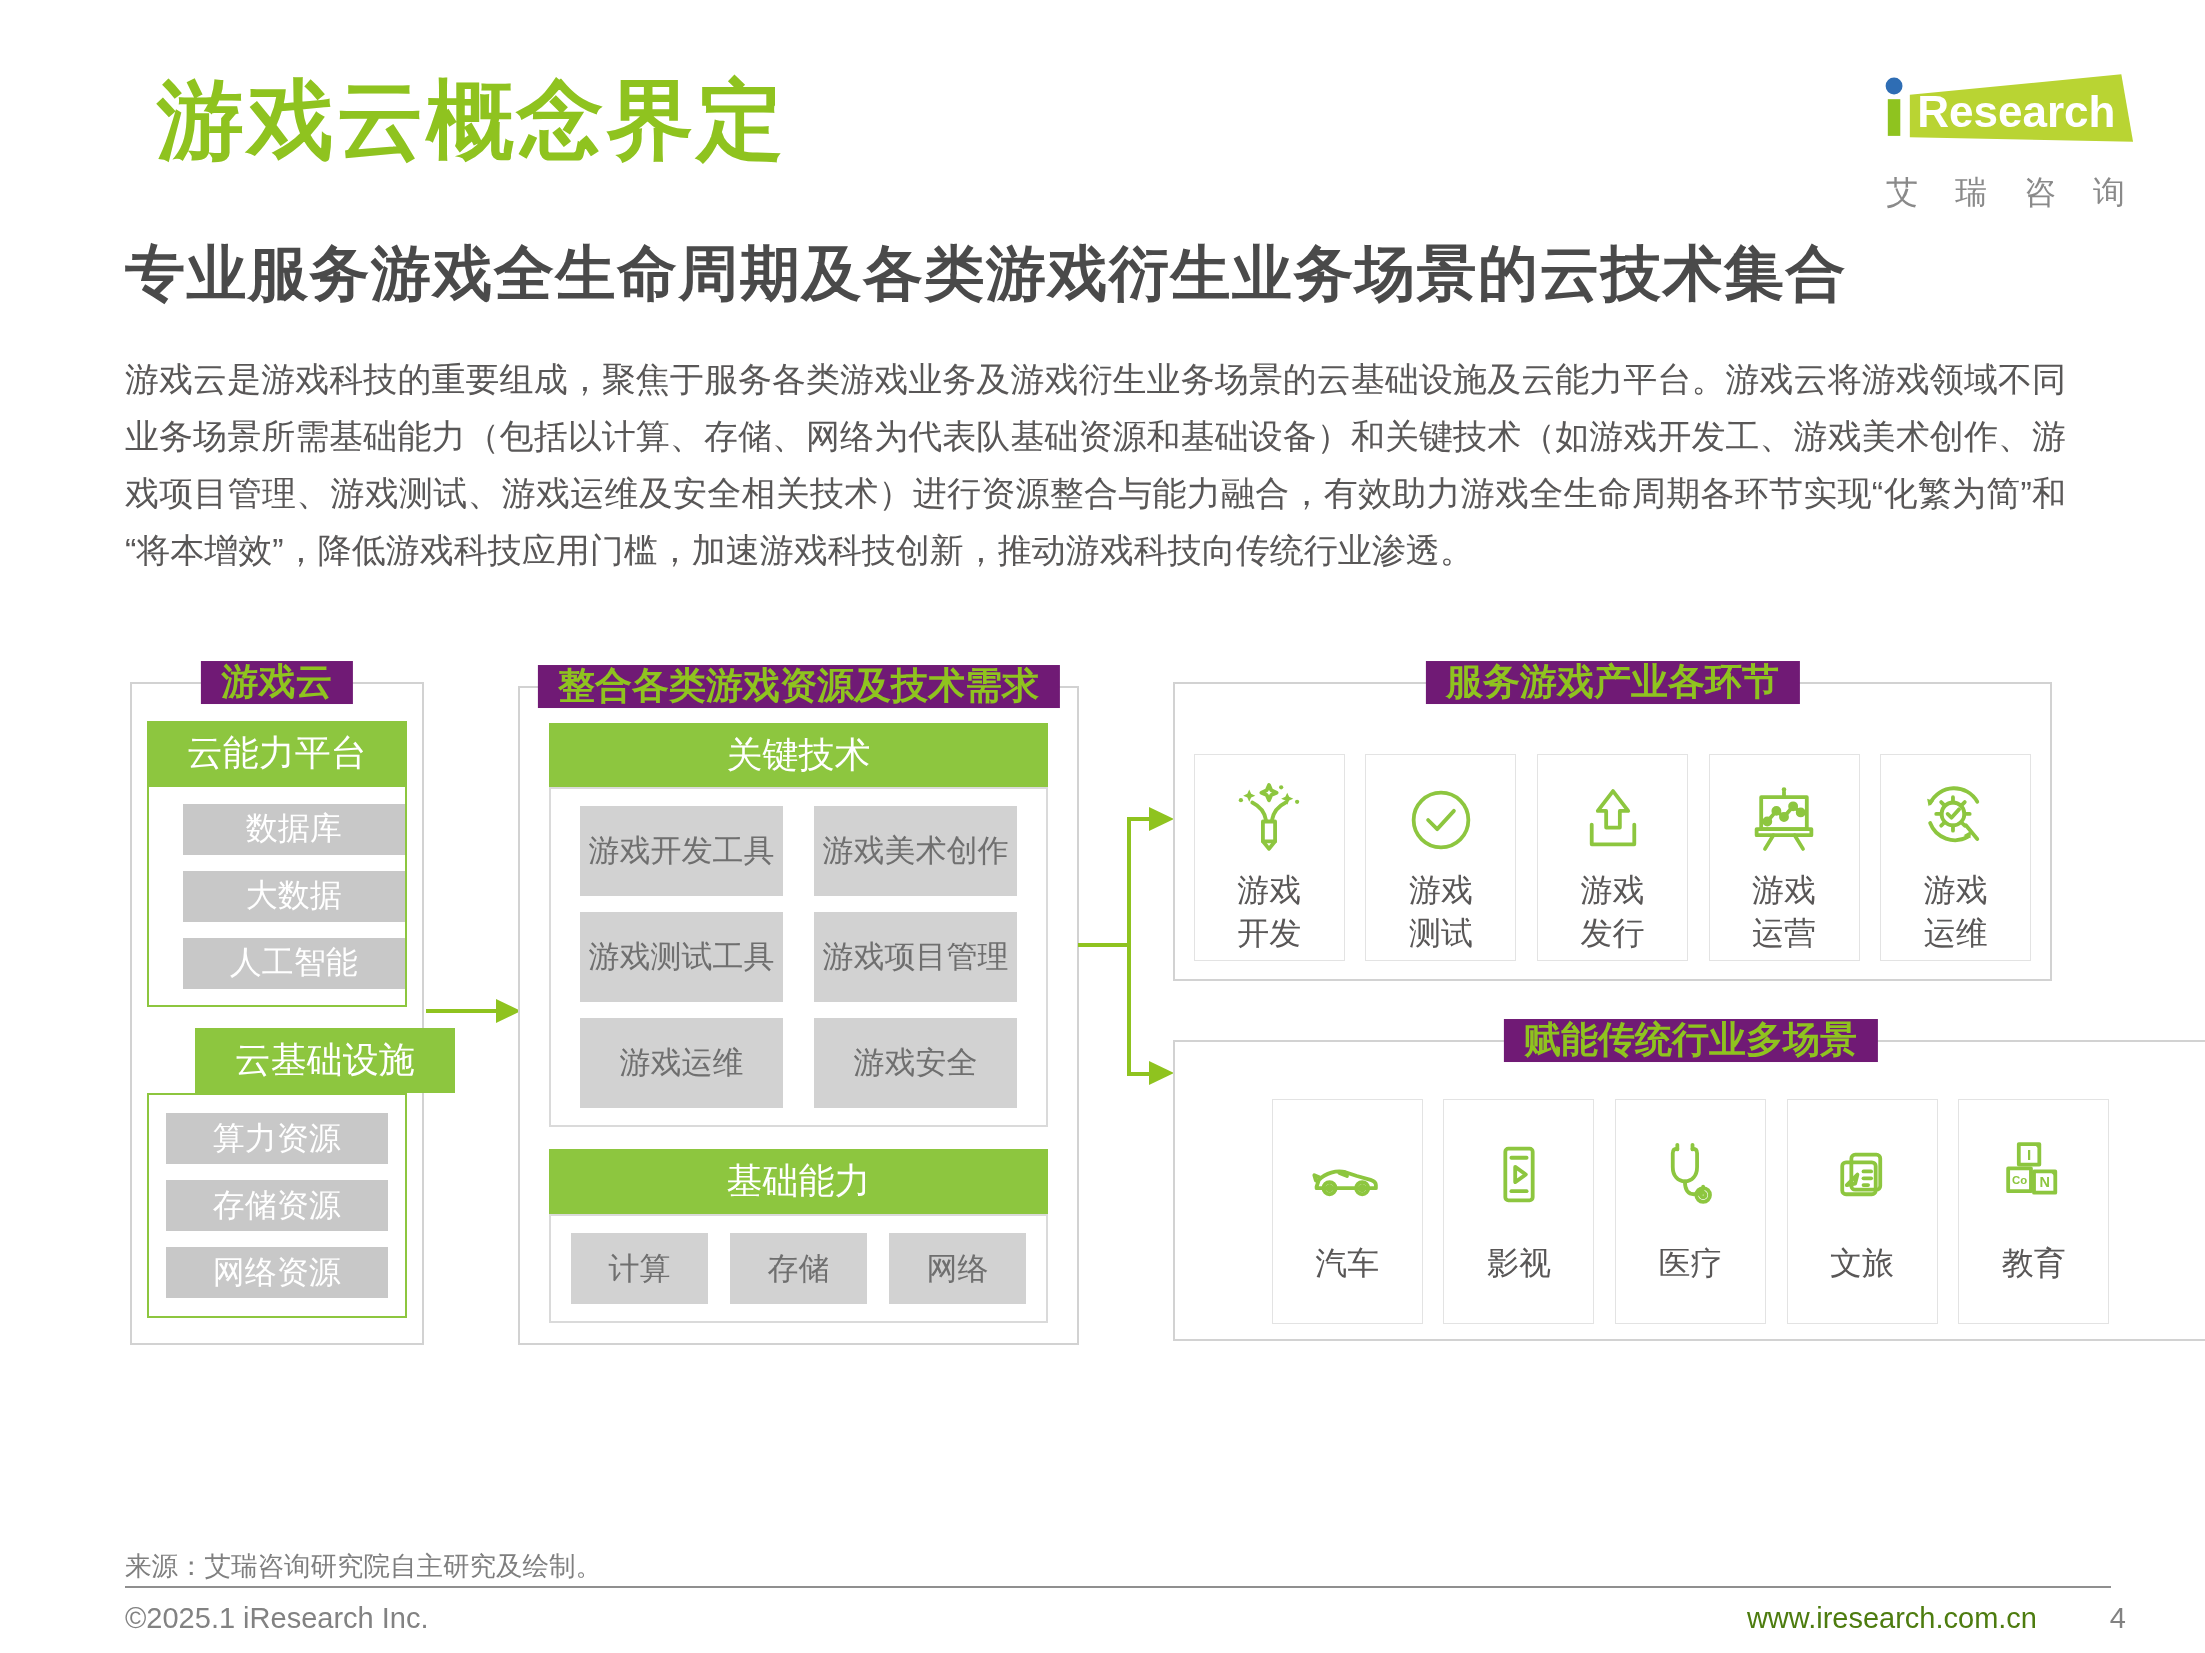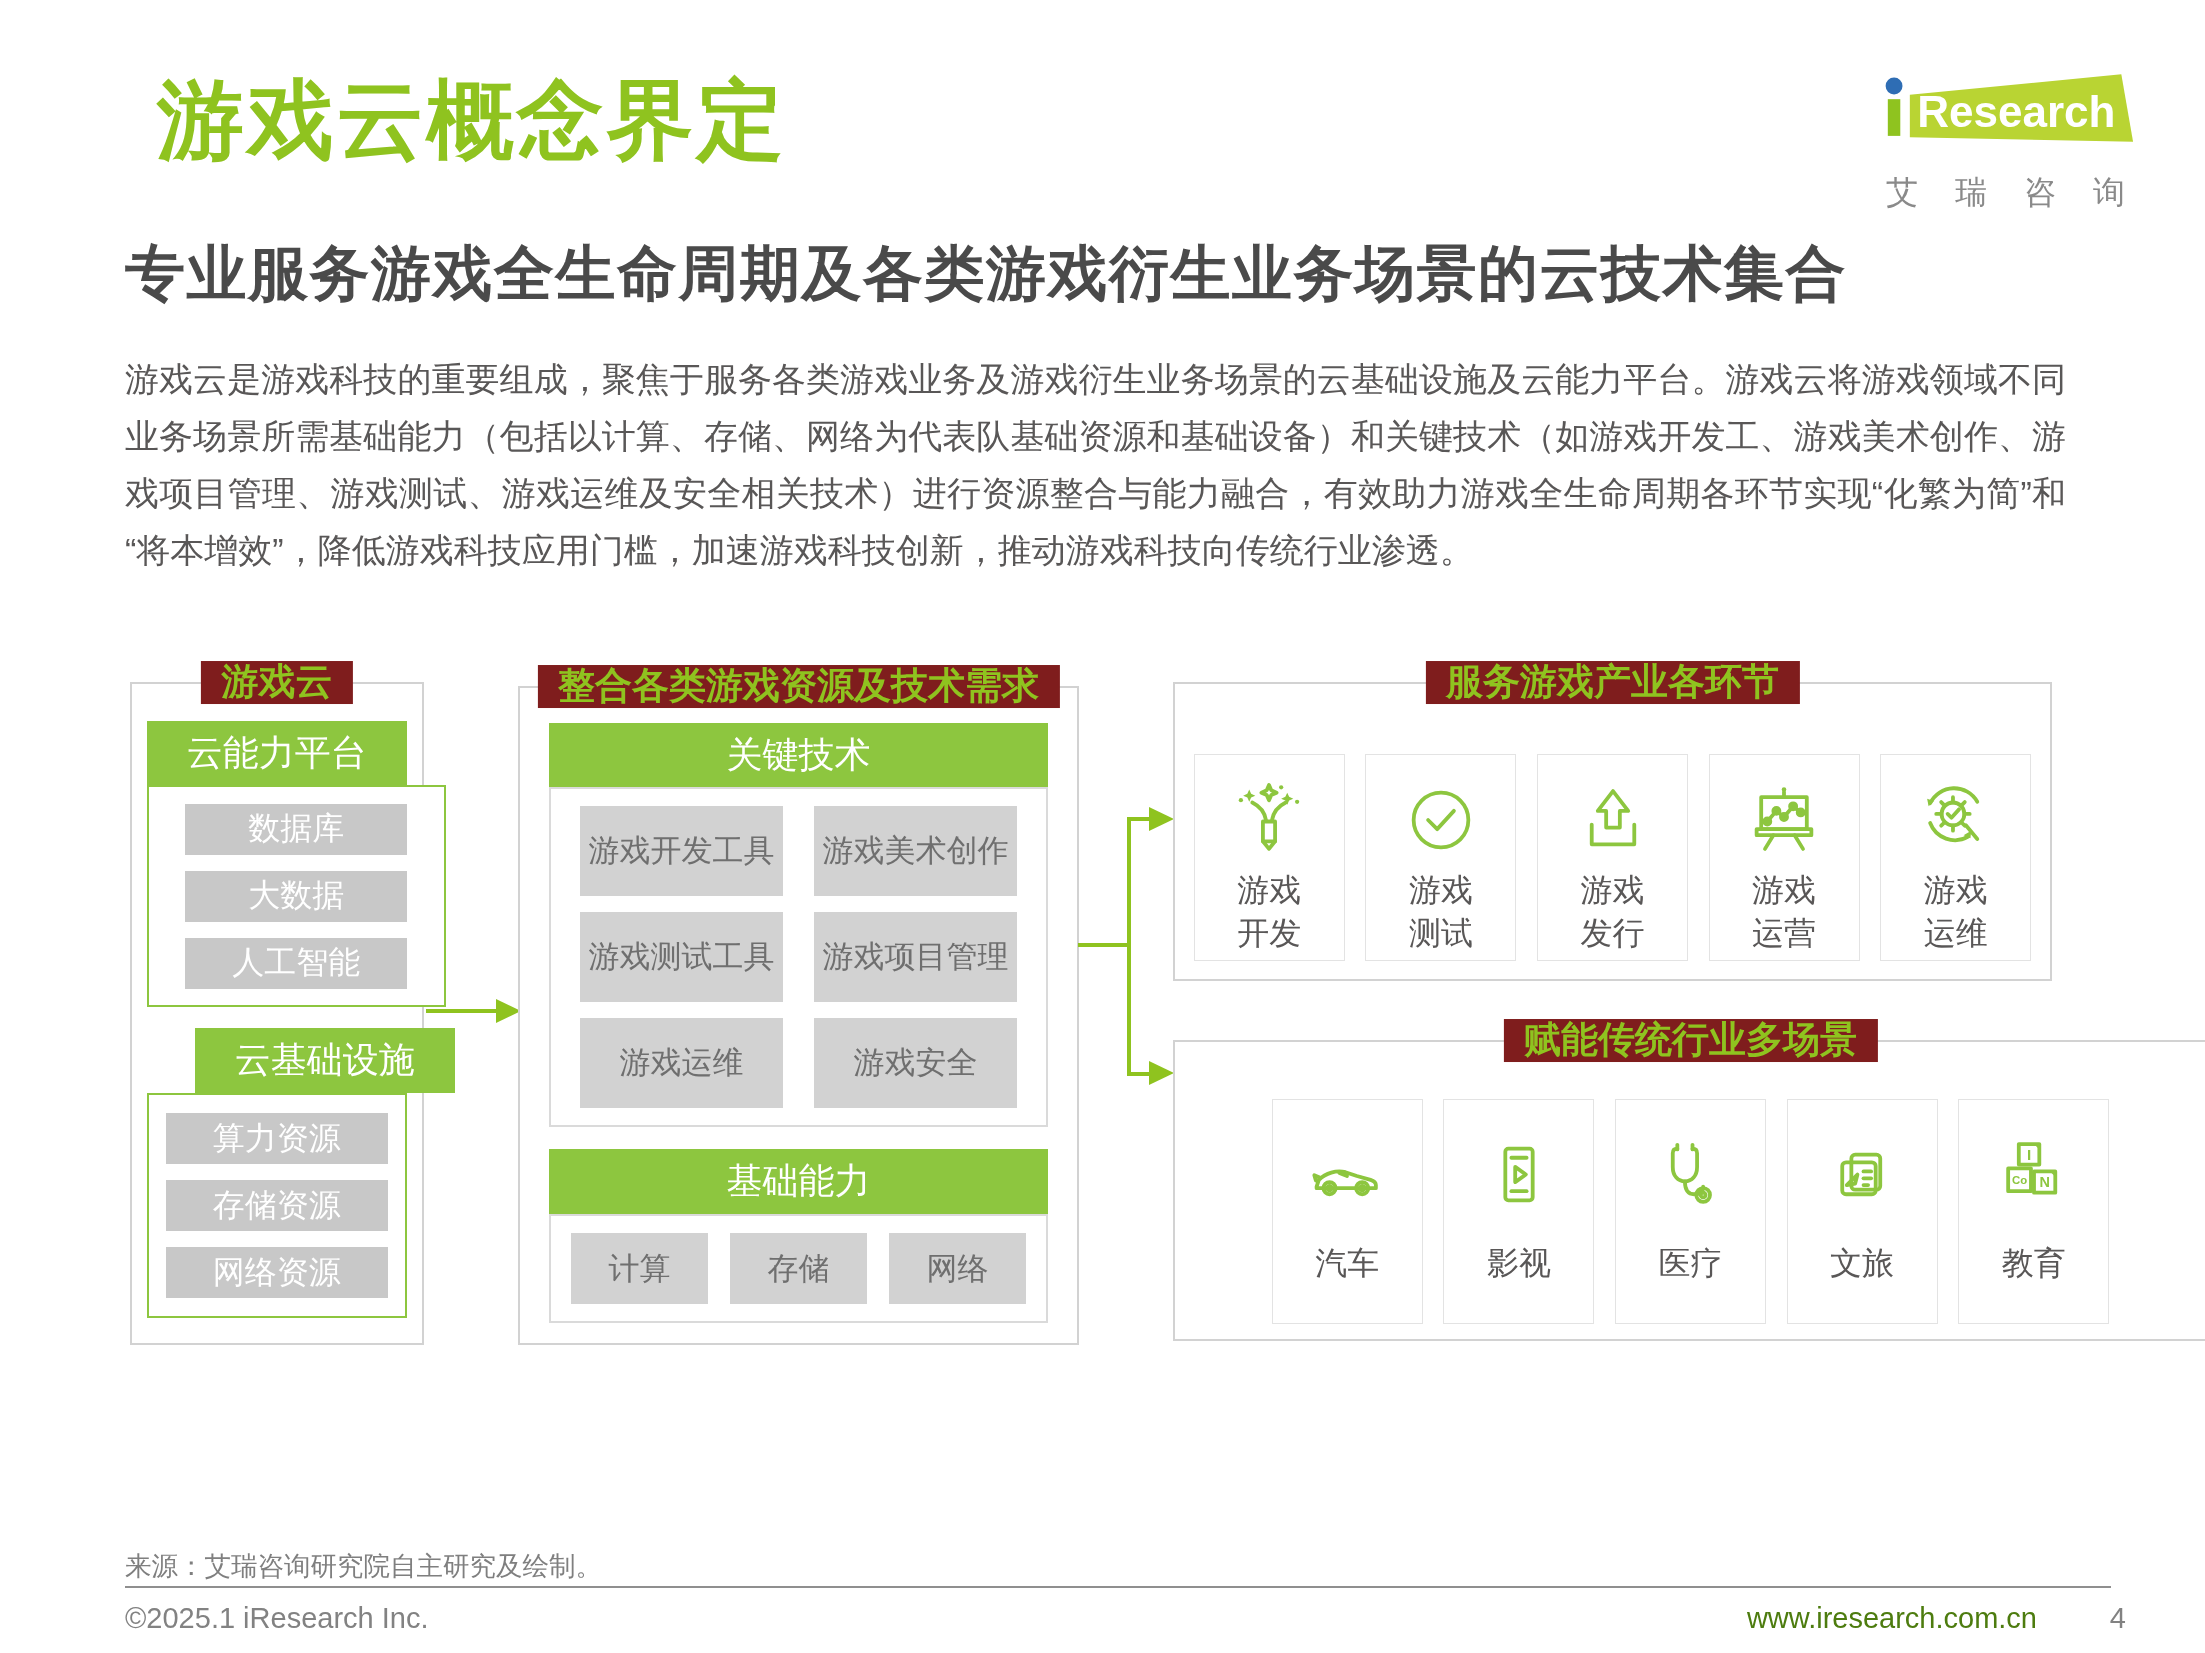--- a/index.html
+++ b/index.html
@@ -15,21 +15,21 @@
   #page-paragraph{left:125px;top:351px;width:1941px;font-size:34px;line-height:57px;color:#595757;text-align:justify;}
 
   
   #logo{left:1879px;top:71px;width:257px;height:140px;}
   #logo-cn{left:1886px;top:171px;width:250px;font-size:32px;color:#8a8a8a;letter-spacing:37px;white-space:nowrap;}
 
   
   .panel{position:absolute;border:2.2px solid #d2d2d2;background:#fff;box-sizing:border-box;}
   .legend{
     position:absolute;top:0;left:50%;transform:translate(-50%,-54%);
-    background:#7f1d1d;padding:0 20.6px;font-size:37px;font-weight:700;color:#8fc31f;
+    background:#701a75;padding:0 20.6px;font-size:37px;font-weight:700;color:#8fc31f;
     white-space:nowrap;line-height:1.15;z-index:2;
   }
   .ghead{
     position:absolute;background:#8dc63f;color:#ffffff;font-size:36px;font-weight:500;
     display:flex;align-items:center;justify-content:center;box-sizing:border-box;
   }
   .gcontainer{position:absolute;background:#ffffff;border:2.9px solid #8dc63f;box-sizing:border-box;
     display:flex;flex-direction:column;align-items:center;justify-content:center;gap:16px;}
   .grow{
     width:222px;height:51px;background:#c8c8c8;color:#ffffff;font-size:32px;
@@ -87,21 +87,21 @@
   </div>
   <div class="abs" id="logo-cn">艾瑞咨询</div>
 
   <div class="abs" id="page-subtitle">专业服务游戏全生命周期及各类游戏衍生业务场景的云技术集合</div>
   <div class="abs" id="page-paragraph">游戏云是游戏科技的重要组成，聚焦于服务各类游戏业务及游戏衍生业务场景的云基础设施及云能力平台。游戏云将游戏领域不同业务场景所需基础能力（包括以计算、存储、网络为代表队基础资源和基础设备）和关键技术（如游戏开发工、游戏美术创作、游戏项目管理、游戏测试、游戏运维及安全相关技术）进行资源整合与能力融合，有效助力游戏全生命周期各环节实现“化繁为简”和“将本增效”，降低游戏科技应用门槛，加速游戏科技创新，推动游戏科技向传统行业渗透。</div>
 
   <div class="panel" style="left:130px;top:682px;width:294px;height:663px;">
     <div class="legend">游戏云</div>
 
     <div class="ghead" style="left:14.7px;top:37px;width:260px;height:65px;">云能力平台</div>
-    <div class="gcontainer" style="left:14.7px;top:101px;width:299px;height:222px;">
+    <div class="gcontainer" style="left:14.7px;top:101px;width:260px;height:222px;align-items:flex-end;">
       <div class="grow">数据库</div>
       <div class="grow">大数据</div>
       <div class="grow">人工智能</div>
     </div>
 
     <div class="ghead" style="left:14.7px;top:344px;width:260px;height:65px;margin-left:48px;">云基础设施</div>
     <div class="gcontainer" style="left:14.7px;top:409px;width:260px;height:225px;">
       <div class="grow">算力资源</div>
       <div class="grow">存储资源</div>
       <div class="grow">网络资源</div>

